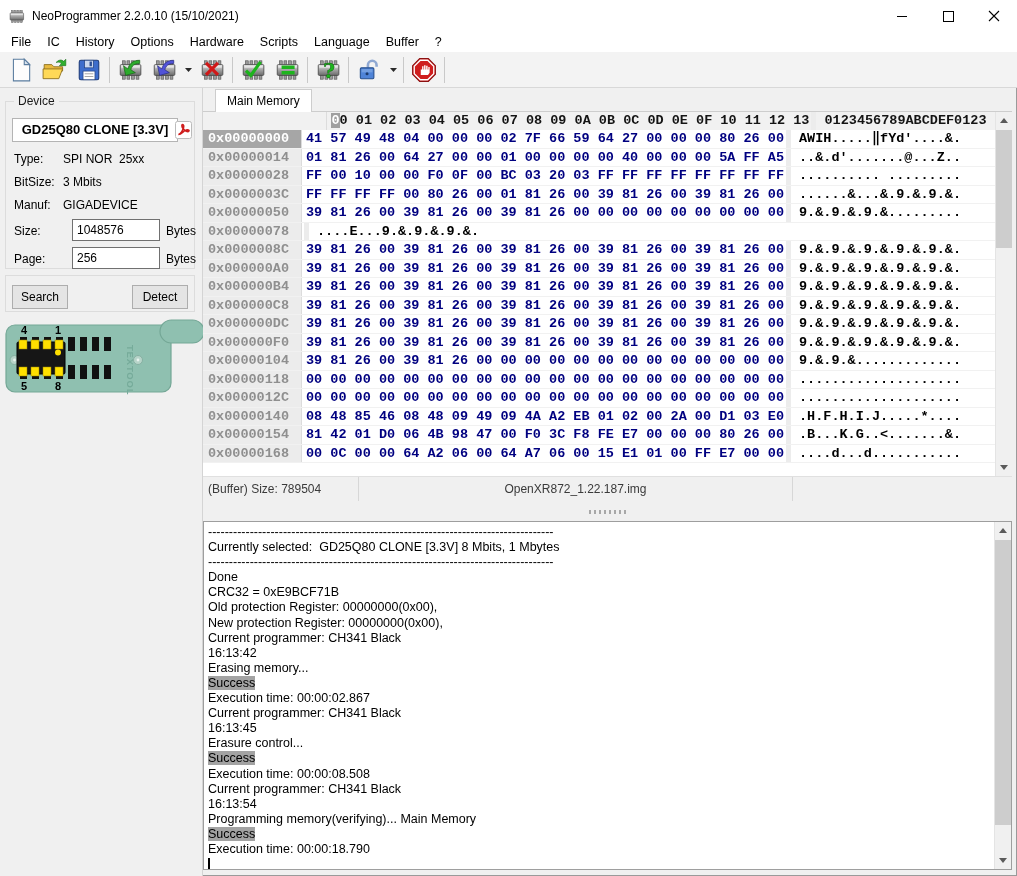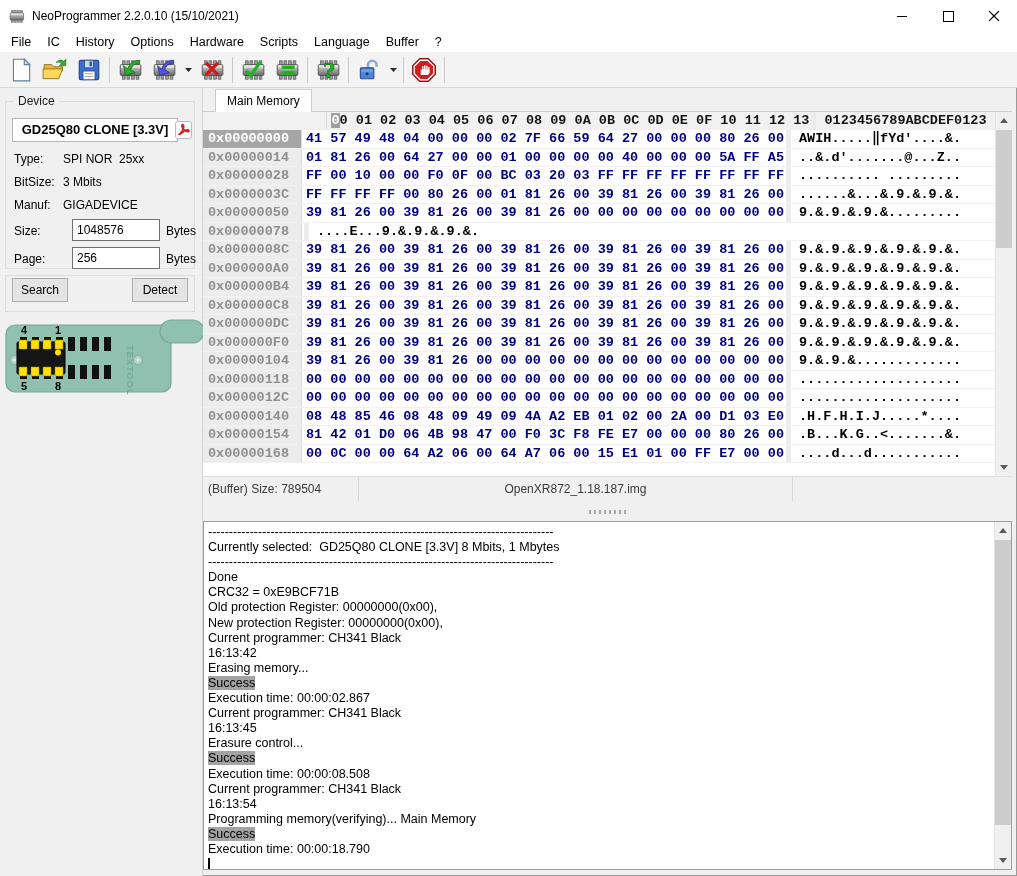--- a/index.html
+++ b/index.html
@@ -31,21 +31,21 @@
   .groupbox { position:absolute; border:1px solid #dcdcdc; background:#f0f0f0; }
   .group-label { position:absolute; top:-8px; left:8px; background:#f0f0f0; padding:0 4px; font-size:12px; color:#1a1a1a; }
   .device-group { left:5px; top:13px; width:190px; height:168px; }
   .device-name-box { position:absolute; left:6px; top:16px; width:166px; height:24px; background:#fff; border:1px solid #b4b4b4; text-align:center; line-height:22px; font-size:13px; font-weight:bold; color:#000; }
   .pdf-icon { position:absolute; right:2px; top:19px; width:17px; height:18px; }
   .dev-label { position:absolute; left:8px; color:#000; }
   .dev-value { position:absolute; left:57px; color:#000; white-space:pre; }
   .dev-input { position:absolute; left:66px; width:88px; height:22px; border:1px solid #707070; font-size:12px; font-family:"Liberation Sans",sans-serif; padding-left:4px; background:#fff; color:#000; }
   .unit-label { position:absolute; left:160px; color:#000; }
   .action-box { left:5px; top:187px; width:190px; height:37px; }
-  .win-btn { position:absolute; top:2px; width:56px; height:24px; background:#e4e4e4; border:1px solid #adadad; font-size:12px; font-family:"Liberation Sans",sans-serif; color:#000; }
+  .win-btn { position:absolute; top:9px; width:56px; height:24px; background:#e4e4e4; border:1px solid #adadad; font-size:12px; font-family:"Liberation Sans",sans-serif; color:#000; }
   .socket-svg { position:absolute; left:0px; top:230px; width:206px; height:80px; }
 
   
   .tabstrip { position:absolute; left:203px; top:88px; width:809px; height:24px; border-bottom:1px solid #cdcdcd; display:flex; align-items:flex-end; }
   .tab { background:#fff; border:1px solid #cdcdcd; border-bottom:none; height:23px; line-height:22px; margin-left:12px; margin-bottom:-1px; padding:0 11px; font-size:12px; color:#000; position:relative; z-index:2; }
 
   
   .hexgrid { position:absolute; left:203px; top:112px; width:809px; height:364px; background:#fff; overflow:hidden; font-family:"Liberation Mono","DejaVu Sans Mono",monospace; font-weight:bold; font-size:13.5px; }
   .hex-header { display:flex; height:18px; line-height:18px; background:#f1f1f1; color:#141414;justify-content:center; }
   .hh-addr { width:99px; flex:0 0 99px; border-right:1px solid #dcdcdc; }
@@ -417,21 +417,21 @@
         </div>
       <div class="sb-thumb" style="top:18px; height:118px;"></div>
       <div class="sb-arrow down">
           <div class="tri-down"></div>
         </div>
     </div>
   </div>
 
   <div class="statusbar">
     <div class="sb-cell sb-c1">(Buffer) Size: 789504</div>
-    <div class="sb-cell sb-c2">OpenXR872_1.18.187.img</div>
+    <div class="sb-cell sb-c2">OpenXR872_1.22.187.img</div>
     <div class="sb-cell sb-c3"></div>
   </div>
 
   <div class="splitter">
     <div class="grip"></div>
   </div>
 
   <div class="logbox">
     <div class="log-lines">
         <div class="log-line">-----------------------------------------------------------------------------------</div>

